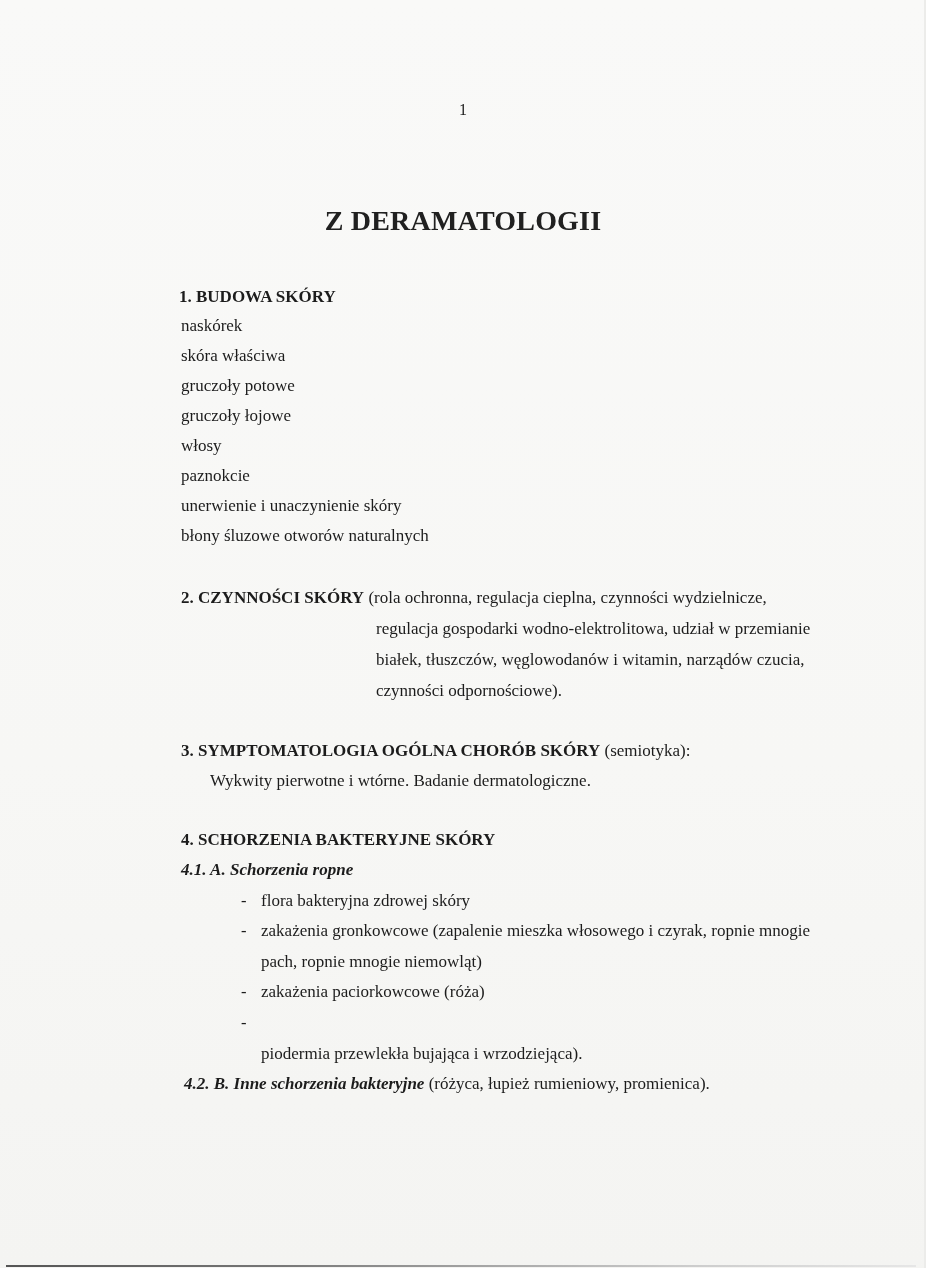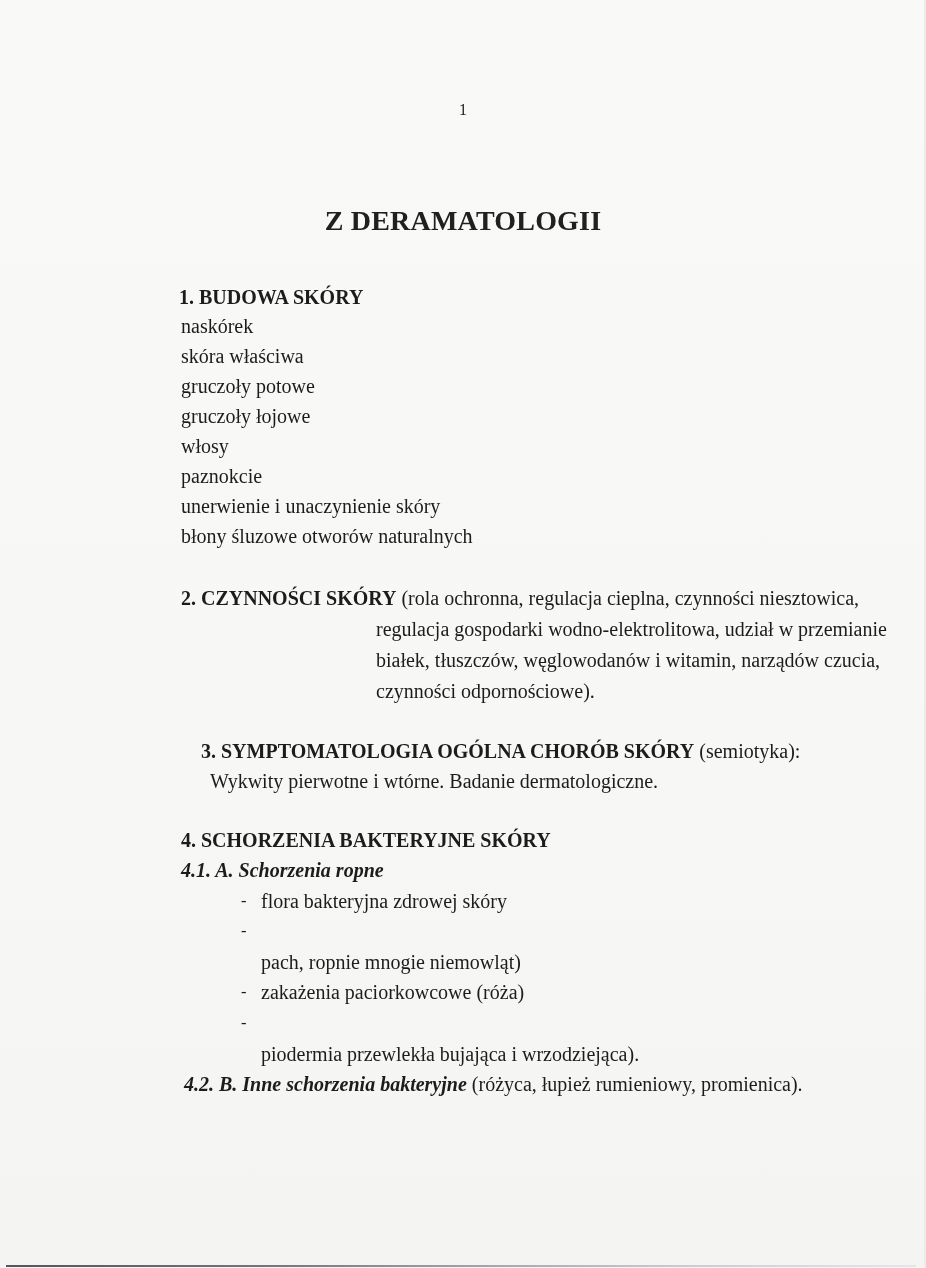--- a/index.html
+++ b/index.html
@@ -35,21 +35,21 @@
       font-weight: bold;
       font-size: 28px;
       letter-spacing: 0.2px;
       color: #202020;
     }
     .title.t1 { top: 153px; }
     .title.t2 { top: 205px; }
 
     .line {
       position: absolute;
-      font-size: 20px;
+      font-size: 17px;
       white-space: nowrap;
       line-height: 20px;
     }
     .bold { font-weight: bold; }
     .bi { font-weight: bold; font-style: italic; }
     .dash {
       position: absolute;
       font-size: 16.5px;
       line-height: 20px;
     }
@@ -81,38 +81,39 @@
   <div class="line" style="left:181px; top:316px;">naskórek</div>
   <div class="line" style="left:181px; top:346px;">skóra właściwa</div>
   <div class="line" style="left:181px; top:376px;">gruczoły potowe</div>
   <div class="line" style="left:181px; top:406px;">gruczoły łojowe</div>
   <div class="line" style="left:181px; top:436px;">włosy</div>
   <div class="line" style="left:181px; top:466px;">paznokcie</div>
   <div class="line" style="left:181px; top:496px;">unerwienie i unaczynienie skóry</div>
   <div class="line" style="left:181px; top:526px;">błony śluzowe otworów naturalnych</div>
 
   <div class="line" style="left:181px; top:588px;">
-    <span class="bold">2. CZYNNOŚCI SKÓRY</span><span> (rola ochronna, regulacja cieplna, czynności niesztowica,</span>
+    <span class="bold">2. CZYNNOŚCI SKÓRY</span><span> (rola ochronna, regulacja cieplna, czynności wydzielnicze,</span>
   </div>
   <div class="line" style="left:376px; top:650px;">białek, tłuszczów, węglowodanów i witamin, narządów czucia,</div>
   <div class="line" style="left:376px; top:619px;">regulacja gospodarki wodno-elektrolitowa, udział w przemianie</div>
   <div class="line" style="left:376px; top:681px;">czynności odpornościowe).</div>
 
-  <div class="line" style="left:181px; top:741px;margin-left:20px;">
+  <div class="line" style="left:181px; top:741px;">
     <span class="bold">3. SYMPTOMATOLOGIA OGÓLNA CHORÓB SKÓRY</span><span> (semiotyka):</span>
   </div>
   <div class="line" style="left:210px; top:771px;">Wykwity pierwotne i wtórne. Badanie dermatologiczne.</div>
 
   <div class="line bold" style="left:181px; top:830px;">4.  SCHORZENIA BAKTERYJNE SKÓRY</div>
   <div class="line bi" style="left:181px; top:860px;">4.1. A. Schorzenia ropne</div>
 
   <div class="dash" style="left:241px; top:891px;">-</div>
   <div class="line" style="left:261px; top:891px;">flora bakteryjna zdrowej skóry</div>
 
   <div class="dash" style="left:241px; top:921px;">-</div>
+  <div class="line" style="left:261px; top:921px;">zakażenia gronkowcowe (zapalenie mieszka włosowego i czyrak, ropnie mnogie</div>
   <div class="line" style="left:261px; top:952px;">pach, ropnie mnogie niemowląt)</div>
 
   <div class="dash" style="left:241px; top:982px;">-</div>
   <div class="line" style="left:261px; top:982px;">zakażenia paciorkowcowe (róża)</div>
 
   <div class="dash" style="left:241px; top:1013px;">-</div>
   <div class="line" style="left:261px; top:1044px;">piodermia przewlekła bujająca i wrzodziejąca).</div>
 
   <div class="line" style="left:184px; top:1074px;">
     <span class="bi">4.2. B. Inne schorzenia bakteryjne</span><span> (różyca, łupież rumieniowy, promienica).</span>

